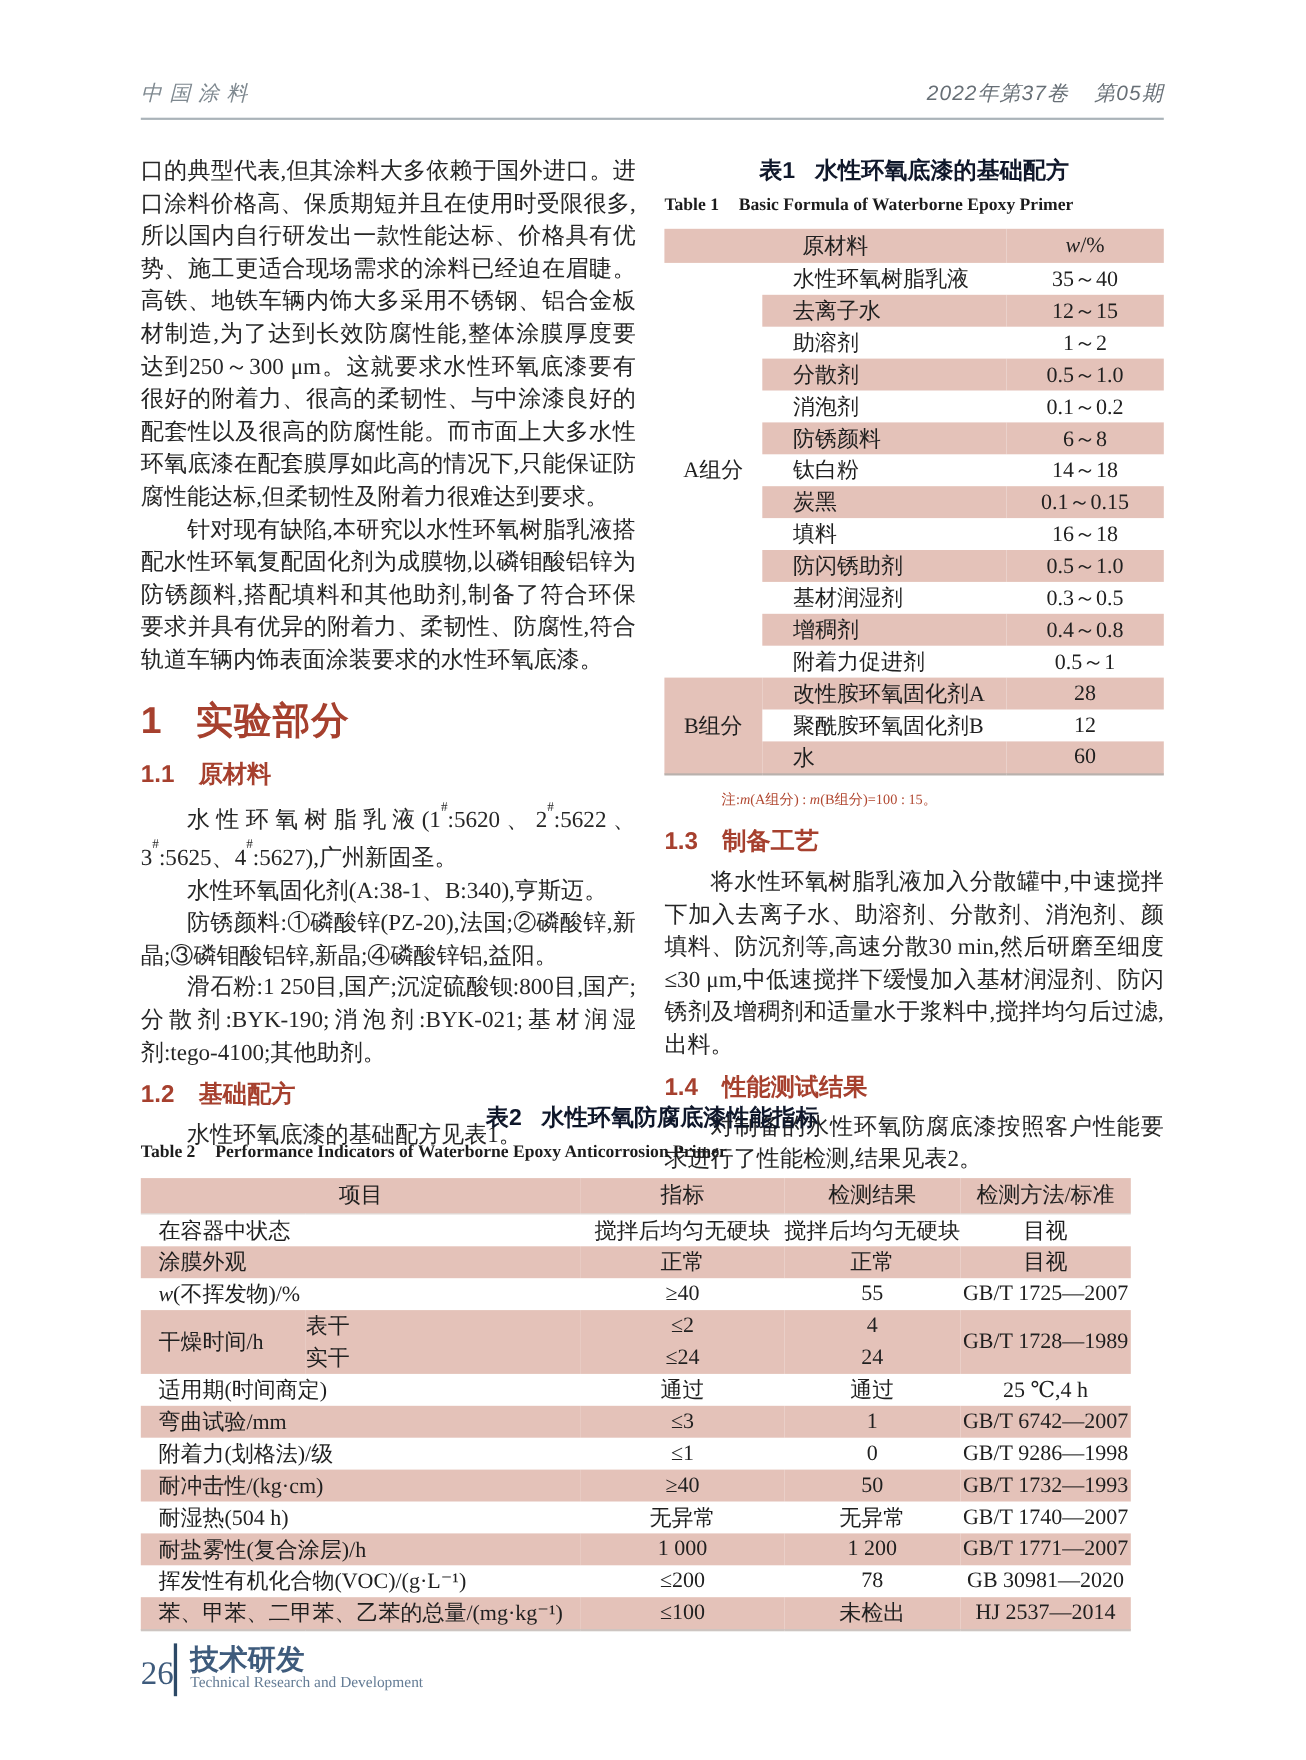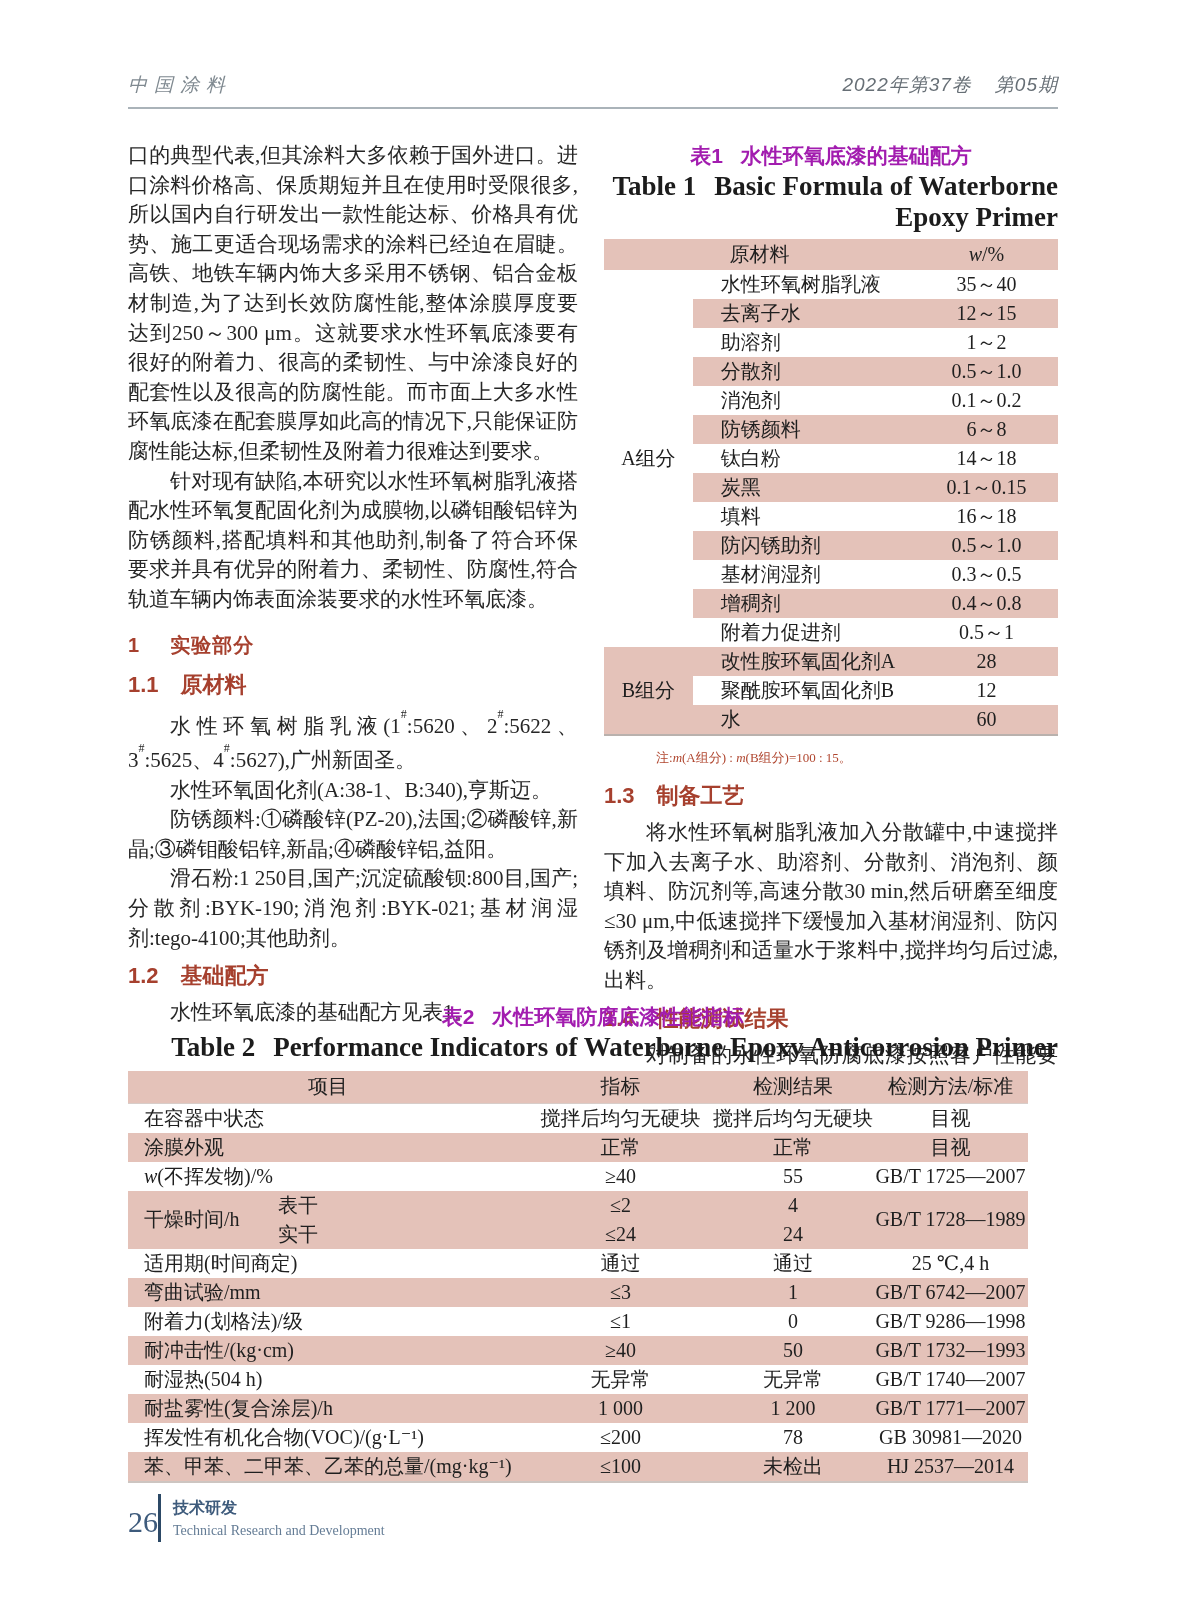--- a/index.html
+++ b/index.html
@@ -41,41 +41,41 @@
     font-size: 21px;
     line-height: 29.6px;
     text-align: justify;
     text-indent: 2em;
   }
   p.body.noindent { text-indent: 0; }
   sup.hash { font-size: 12px; position: relative; top: -7px; }
   
   h2.sec1 {
     font-family: "Liberation Sans", "DejaVu Sans", sans-serif;
-    font-size: 20px; font-weight: bold; color: #a6402e;
+    font-size: 34px; font-weight: bold; color: #a6402e;
     margin: 17px 0 11px 0; letter-spacing: 1px;
   }
   h2.sec1 .num { margin-right: 30px; }
   h3.sec2 {
     font-family: "Liberation Sans", "DejaVu Sans", sans-serif;
     font-size: 22px; font-weight: bold; color: #a6402e;
     margin: 8px 0 7px 0;
   }
   h3.sec2 .num { margin-right: 22px; }
   
   .tbl-caption-cn {
     text-align: center;
     font-family: "Liberation Sans", "DejaVu Sans", sans-serif;
-    font-weight: bold; font-size: 21px; color: #a21caf;
+    font-weight: bold; font-size: 21px; color: #0f172a;
     line-height: 30px;
   }
   .tbl-caption-en {
-    text-align: right;
+    text-align: left;
     font-family: "Liberation Serif", "DejaVu Serif", serif;
-    font-weight: bold; font-size: 27px; color: #1c1c1c;
+    font-weight: bold; font-size: 16px; color: #1c1c1c;
     line-height: 31px; margin-bottom: 6px;
   }
   .cap-label { margin-right: 18px; }
   
   table.t1 {
     width: 100%;
     border-collapse: collapse;
     font-size: 20px;
     color: #1f1f1f;
     border-bottom: 2px solid #b9b1ad;
@@ -125,21 +125,21 @@
   }
   .pg-num {
     font-family: "Liberation Serif", "DejaVu Serif", serif;
     font-size: 30px; color: #3e5b7c;
     margin-right: 0;
     padding-top: 8px;
   }
   .foot-bar { width: 3px; height: 48px; background: #2c4966; margin-right: 12px; }
   .foot-cn {
     font-family: "Liberation Sans", "DejaVu Sans", sans-serif;
-    font-size: 16px; font-weight: bold; color: #3e5b7c;
+    font-size: 26px; font-weight: bold; color: #3e5b7c;
     line-height: 26px;
   }
   .foot-en {
     font-family: "Liberation Serif", "DejaVu Serif", serif;
     font-size: 14px; color: #647c95;
     line-height: 20px;
   }
 </style>
 </head>
 <body>

